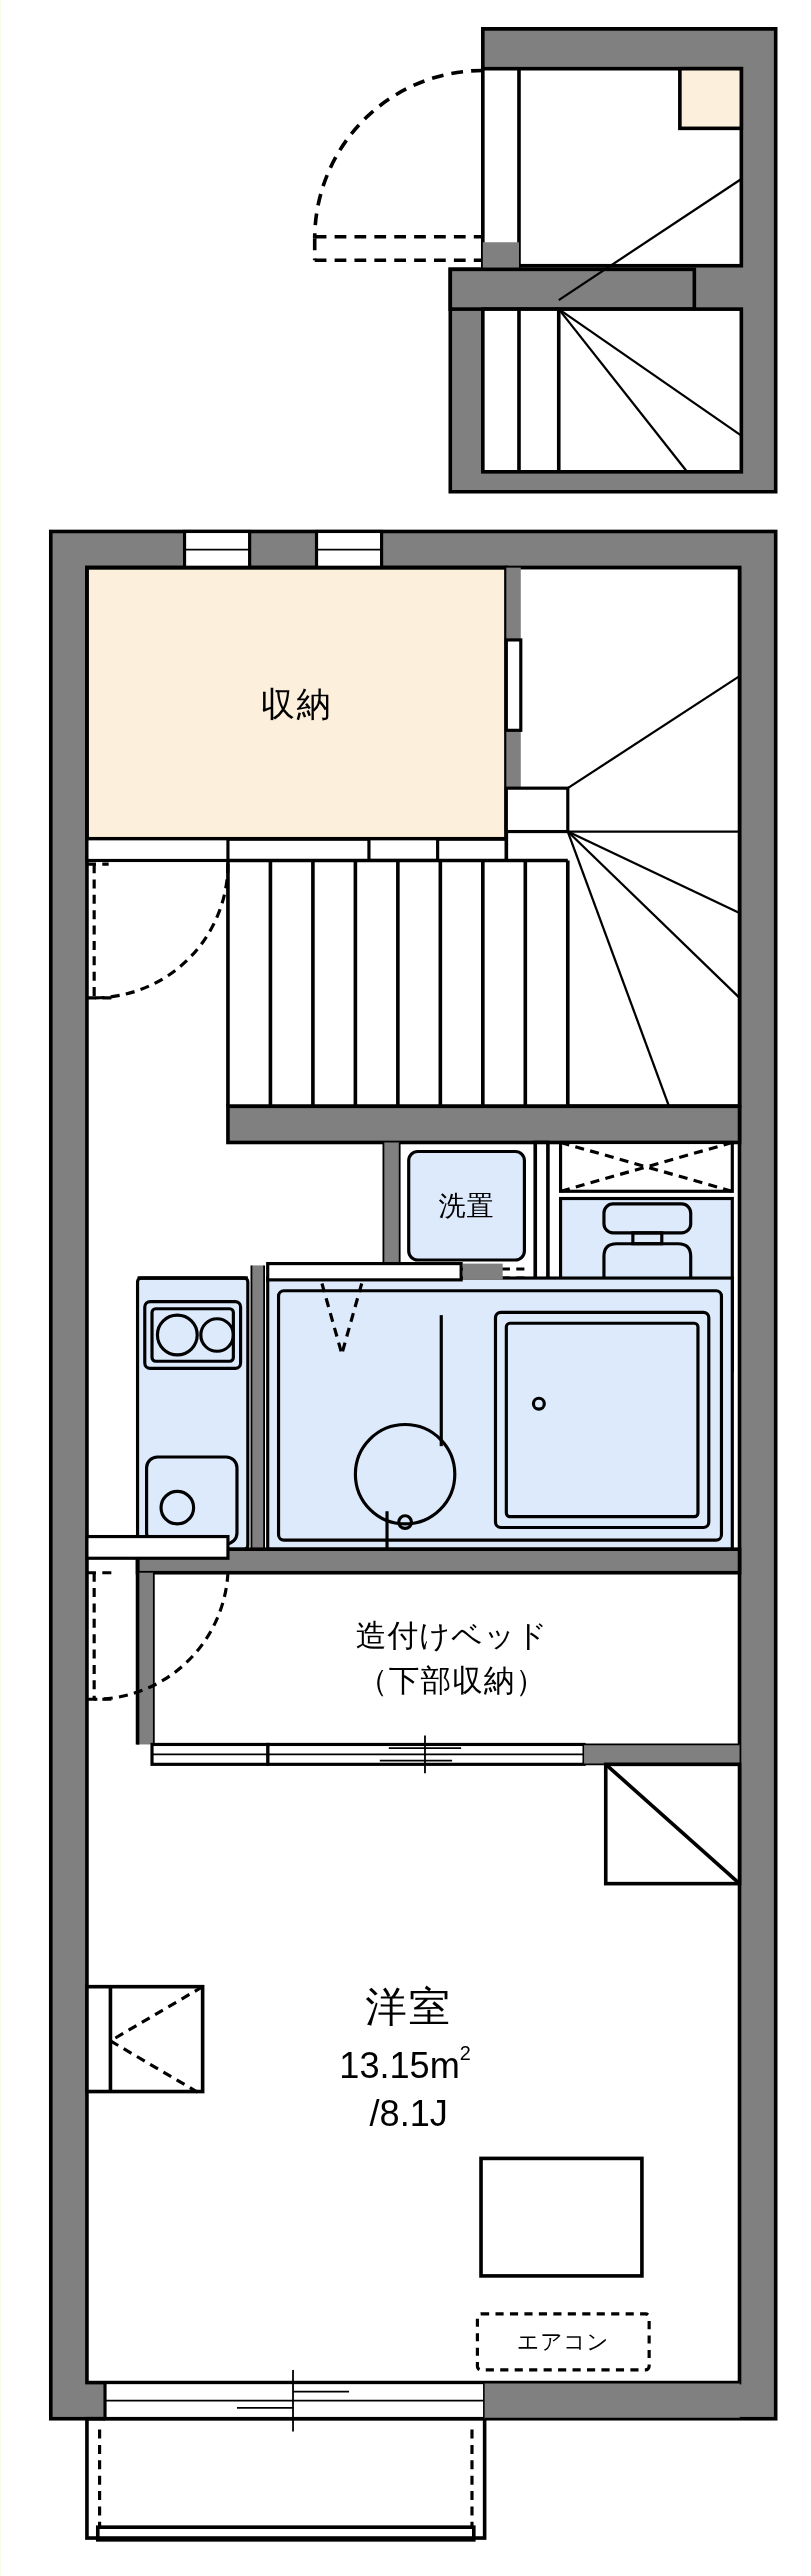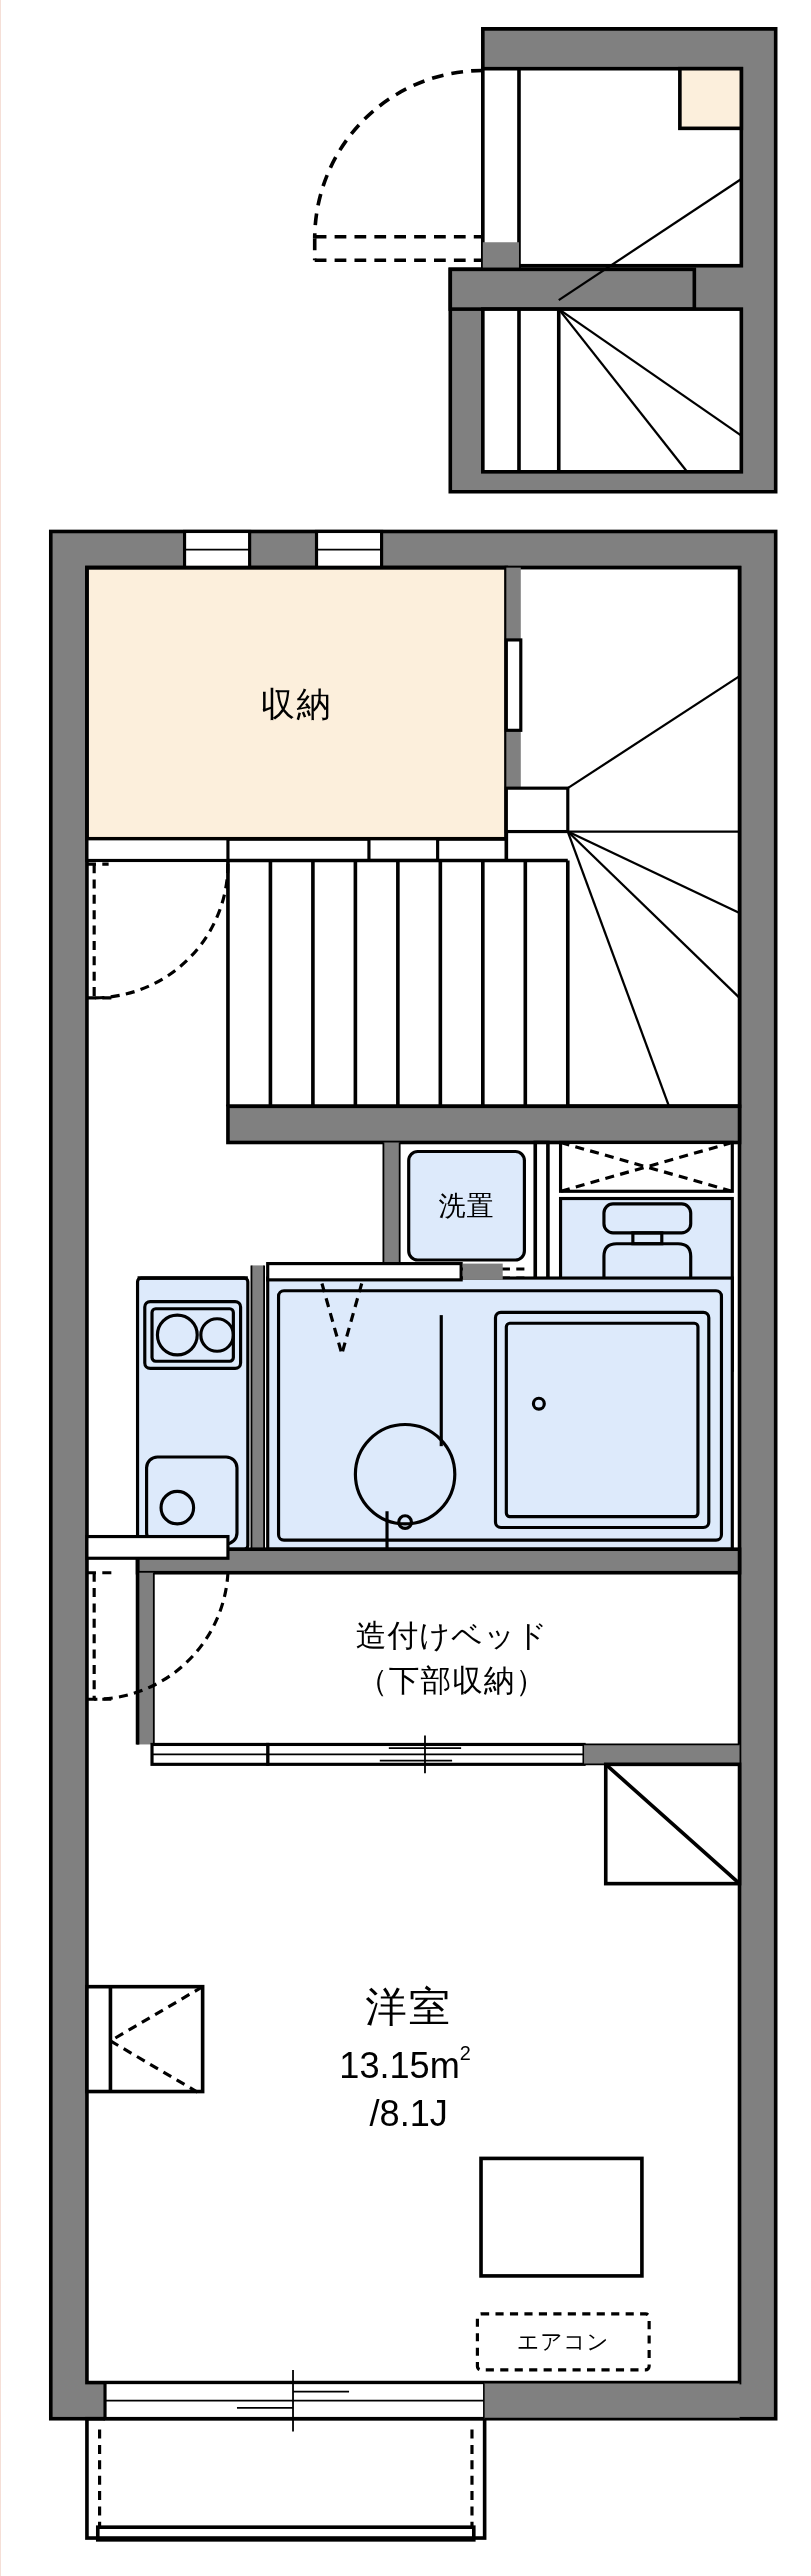--- a/index.html
+++ b/index.html
@@ -11,21 +11,21 @@
   body {
     width: 812px;
     height: 2576px;
     font-family: "Liberation Sans", "DejaVu Sans", sans-serif;
     overflow: hidden;
   }
   #plan-root {
     position: relative;
     width: 812px;
     height: 2576px;
-    background: #c2410c;
+    background: #bef264;
   }
   svg#floorplan {
     display: block;
     width: 812px;
     height: 2576px;
   }
   .wall-thick   { fill: #808080; stroke: #000000; stroke-width: 4; }
   .wall-thick-nb{ fill: #808080; stroke: none; }
   .room-white   { fill: #ffffff; stroke: #000000; stroke-width: 4; }
   .room-line    { fill: none; stroke: #000000; stroke-width: 4; }

